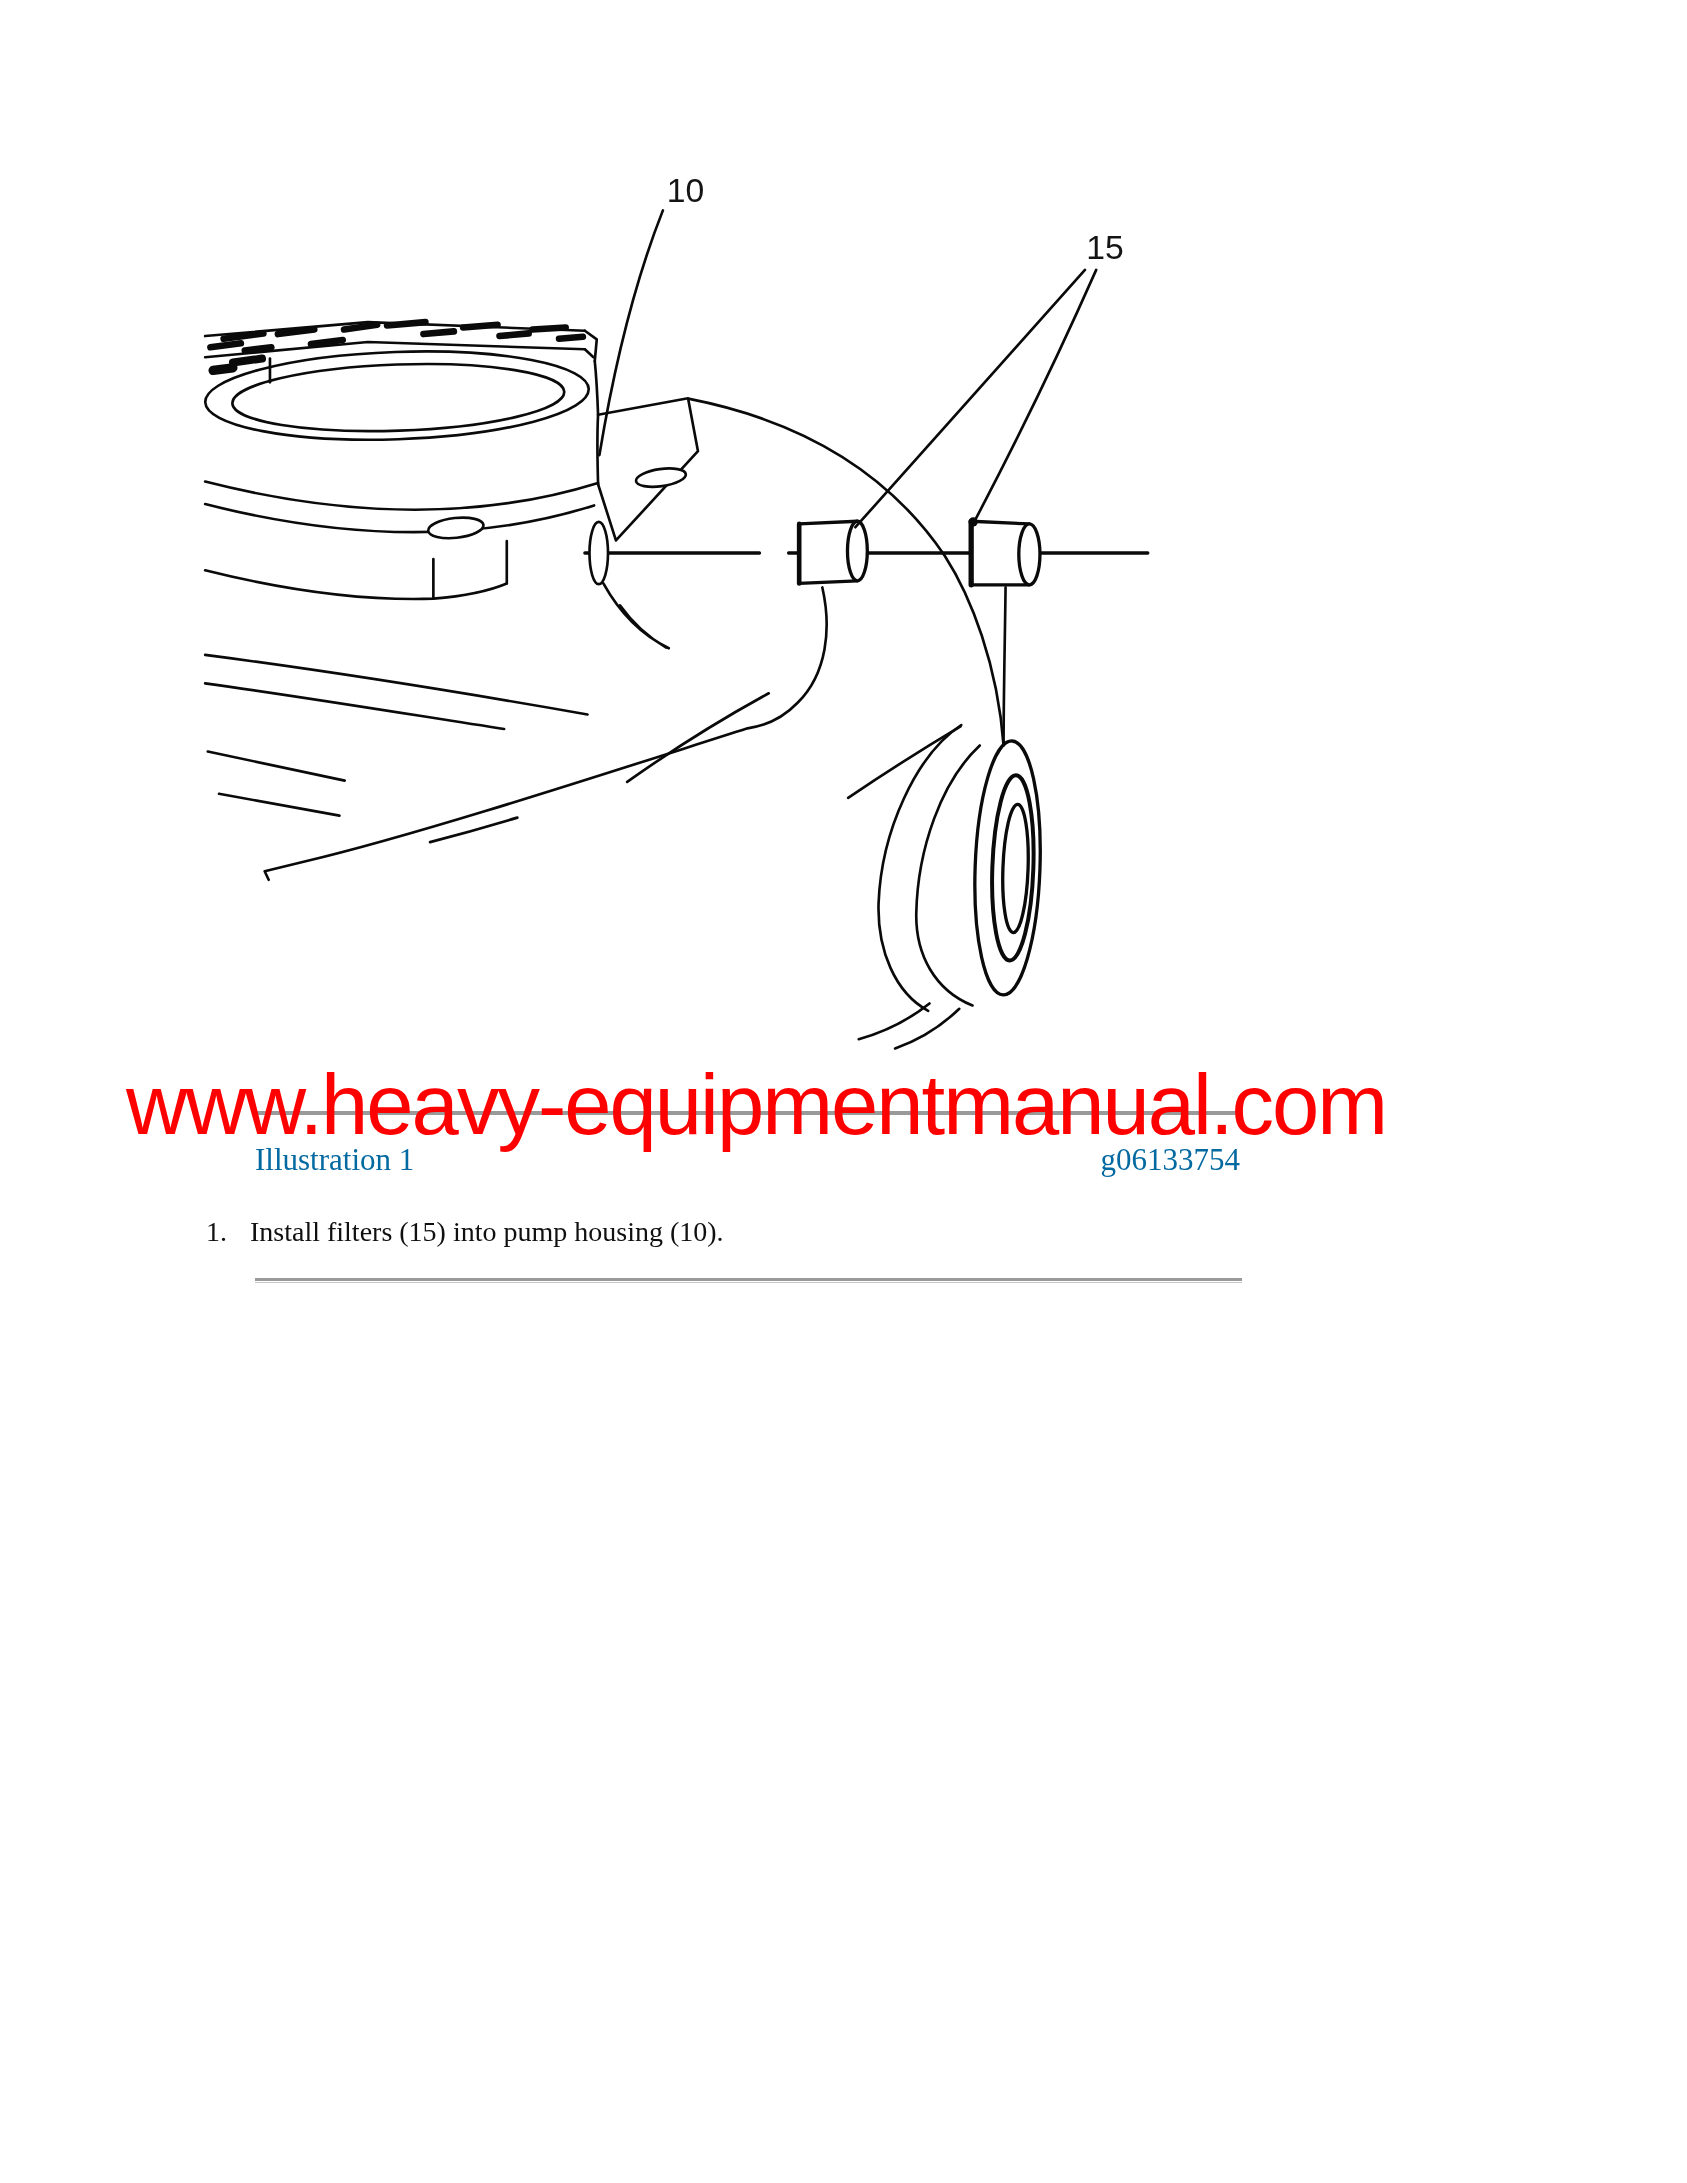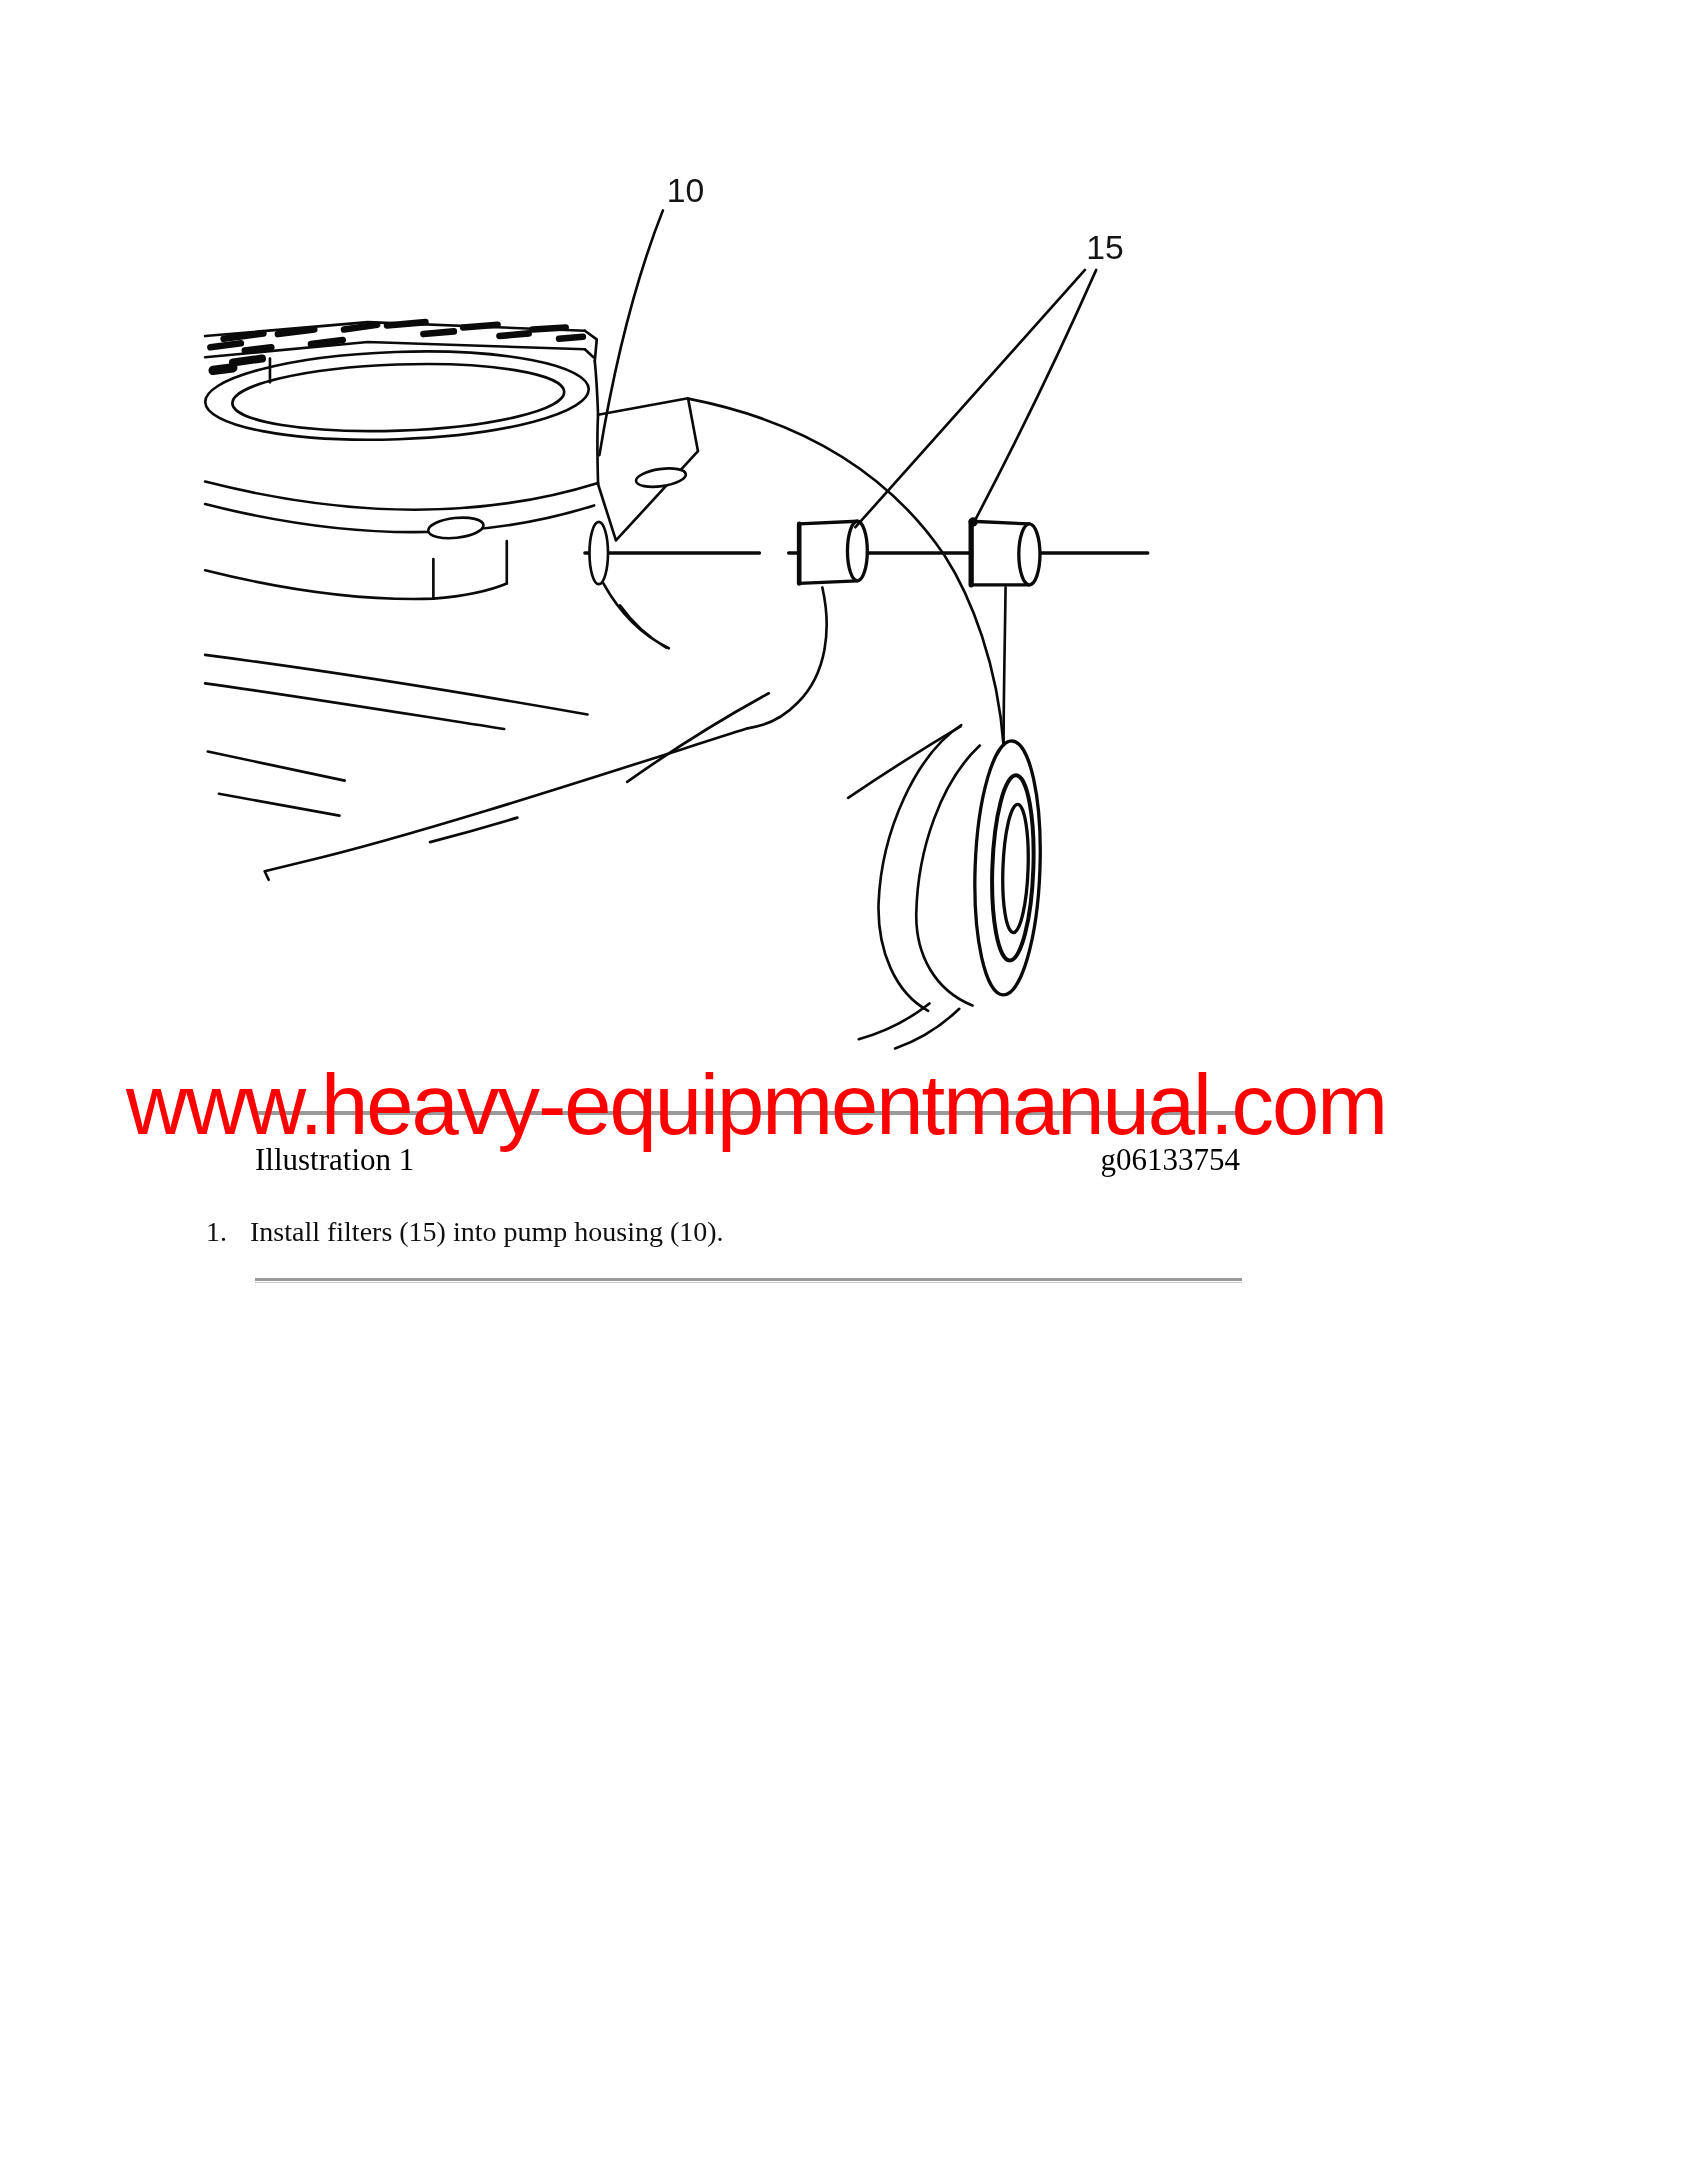--- a/index.html
+++ b/index.html
@@ -18,21 +18,21 @@
     font-size:85px;letter-spacing:-2px;color:#ff0000;
     white-space:nowrap;z-index:3;
   }
   .divider-1{
     position:absolute;left:255px;top:1111px;width:985px;height:4px;
     background:#9a9a9a;z-index:2;
   }
   .caption-row{
     position:absolute;left:255px;top:1142px;width:985px;
     display:flex;justify-content:space-between;align-items:baseline;
-    font-size:31px;color:#000000;z-index:4;
+    font-size:31px;color:#0369a1;z-index:4;
   }
   .step-row{
     position:absolute;left:206px;top:1216px;width:1125px;
     font-size:28px;color:#101010;z-index:4;white-space:nowrap;
   }
   .step-number{display:inline-block;min-width:44px;}
   .divider-2{position:absolute;left:255px;top:1278px;width:987px;z-index:2;}
   .divider-2 .bar-dark{height:2.6px;background:#9a9a9a;}
   .divider-2 .bar-gap{height:1.3px;background:#ffffff;}
   .divider-2 .bar-light{height:1.3px;background:#c8c8c8;}

